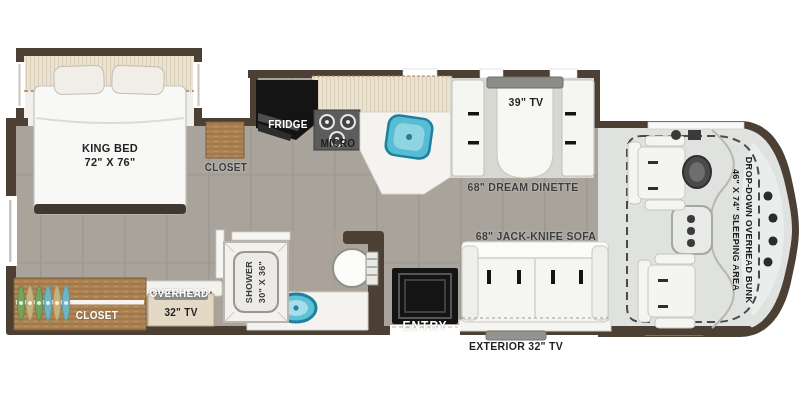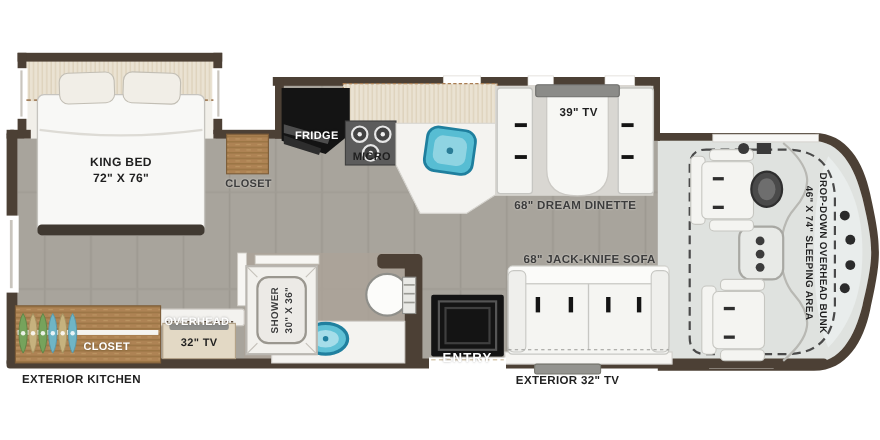--- a/index.html
+++ b/index.html
@@ -236,21 +236,20 @@
 <div class="lbl s10" style="left:338px;top:96px;margin-top:48px;">MICRO</div>
 <div class="lbl s105" style="left:526px;top:103px;">39" TV</div>
 <div class="lbl s105 soft" style="left:523px;top:188px;">68" DREAM DINETTE</div>
 <div class="lbl s9 rot90" style="left:742px;top:230px;line-height:1.4;">
   <span>DROP-DOWN OVERHEAD BUNK</span>
   <span>46" X 74" SLEEPING AREA</span>
 </div>
 <div class="lbl s105 soft" style="left:536px;top:237px;">68" JACK-KNIFE SOFA</div>
 <div class="lbl s12 white" style="left:425px;top:302px;text-align:right;">ENTRY</div>
 <div class="lbl s105" style="left:516px;top:347px;">EXTERIOR 32" TV</div>
-<div class="lbl s105" style="left:74px;top:346px;">EXTERIOR KITCHEN</div>
 <div class="lbl s10 white" style="left:97px;top:292px;">CLOSET</div>
 <div class="lbl s10 white" style="left:179px;top:270px;">OVERHEAD</div>
 <div class="lbl s10" style="left:181px;top:313px;">32" TV</div>
 <div class="lbl s9 rotm90 soft" style="left:256px;top:282px;line-height:1.4;">
   <span>SHOWER</span>
   <span>30" X 36"</span>
 </div>
 
 </div>
 

